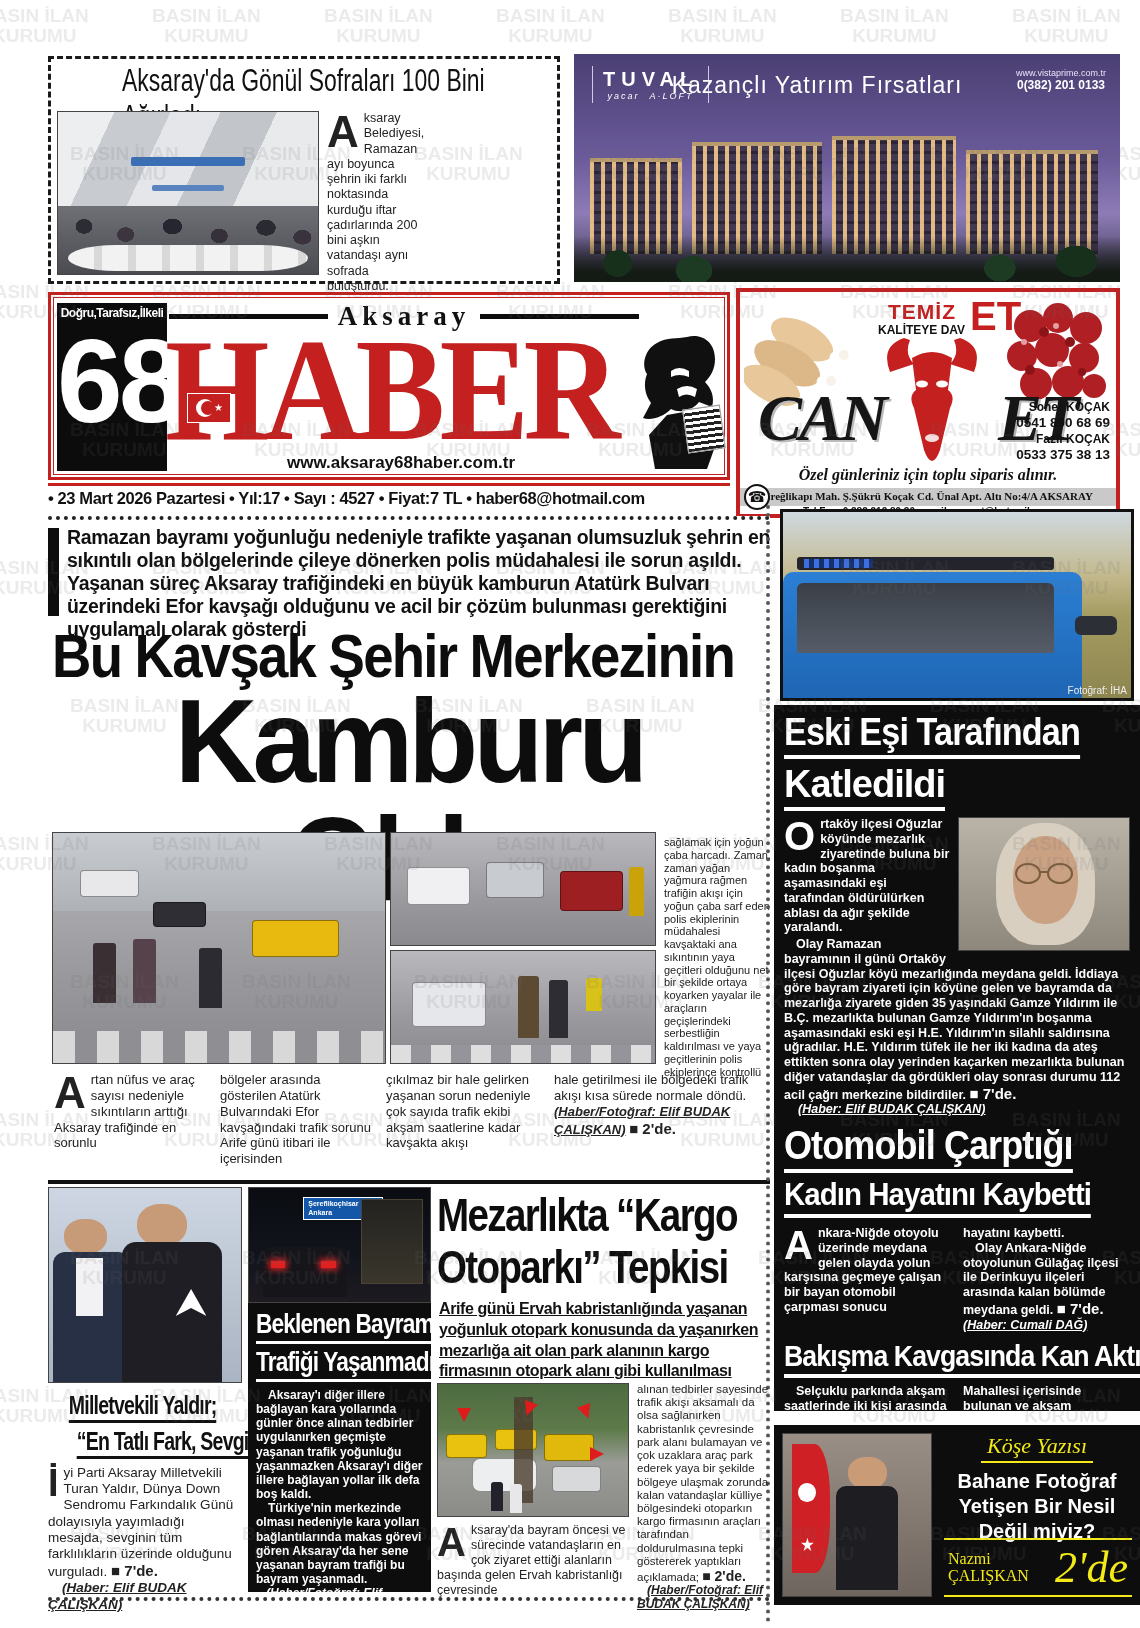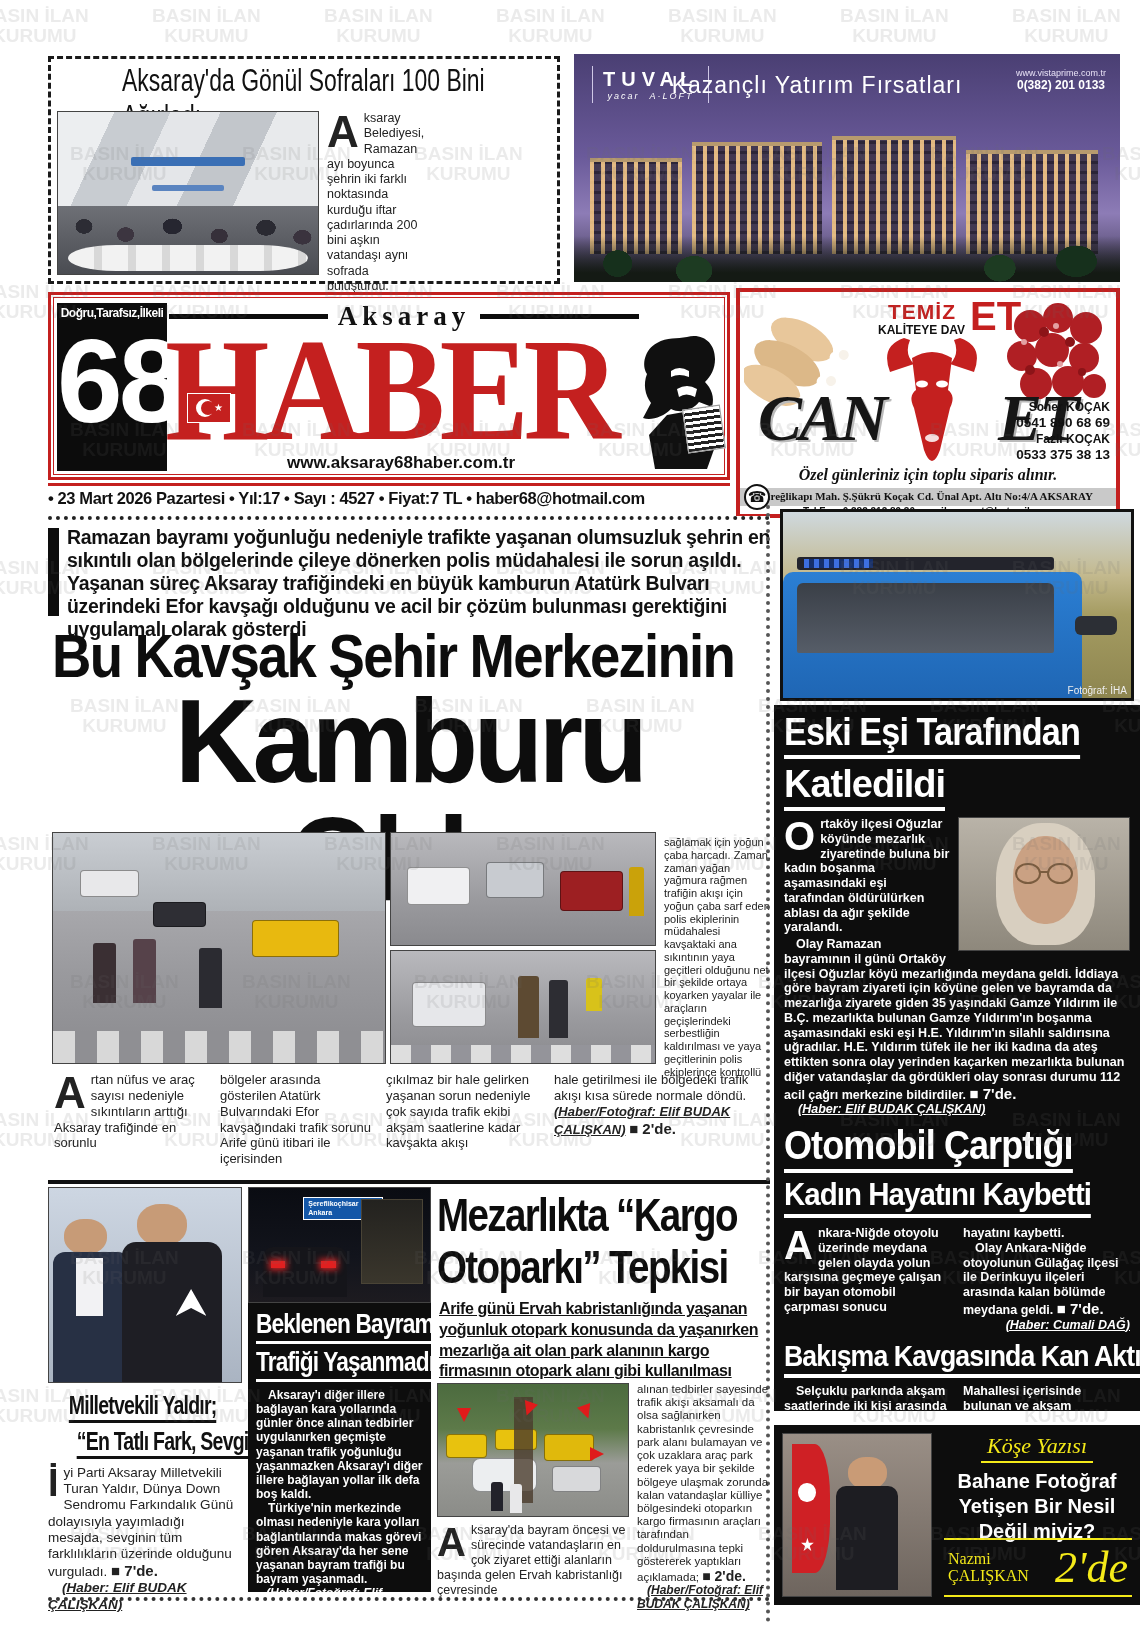--- a/index.html
+++ b/index.html
@@ -352,21 +352,21 @@
     <div class="wh" style="font-size:40px;margin-top:6px;transform:scaleX(.9);transform-origin:0 50%"><span class="whu">Otomobil Çarptığı</span></div>
     <div class="wh" style="font-size:31px;margin-top:4px;transform:scaleX(.95);transform-origin:0 50%"><span class="whu">Kadın Hayatını Kaybetti</span></div>
     <div class="cols2" style="margin-top:8px">
       <div class="txt">
         <span class="dc" style="font-size:40px;color:#fff">A</span><span>nkara-Niğde otoyolu üzerinde meydana gelen olayda yolun karşısına geçmeye çalışan bir bayan otomobil çarpması sonucu</span>
       </div>
       <div class="txt">
         <div>hayatını kaybetti.</div>
         <div class="ind"><span>Olay Ankara-Niğde otoyolunun Gülağaç ilçesi ile Derinkuyu ilçeleri arasında kalan bölümde meydana geldi.</span>
           <span class="pr" style="font-size:15px">■ 7'de.</span></div>
-        <div class="cr" style="text-align:right">(Haber: Cumali DAĞ)</div>
+        <div class="cr" style="">(Haber: Cumali DAĞ)</div>
       </div>
     </div>
 
     <div class="wh" style="font-size:29px;margin-top:8px;transform:scaleX(.92);transform-origin:0 50%"><span class="whu">Bakışma Kavgasında Kan Aktı</span></div>
     <div class="cols2" style="margin-top:6px">
       <div class="txt">
         <div class="ind">Selçuklu parkında akşam saatlerinde iki kişi arasında çıkan bakma kavgasında 17 yaşındaki bir genç bıçaklanarak yaralandı.</div>
 
       </div>
       <div class="txt">

